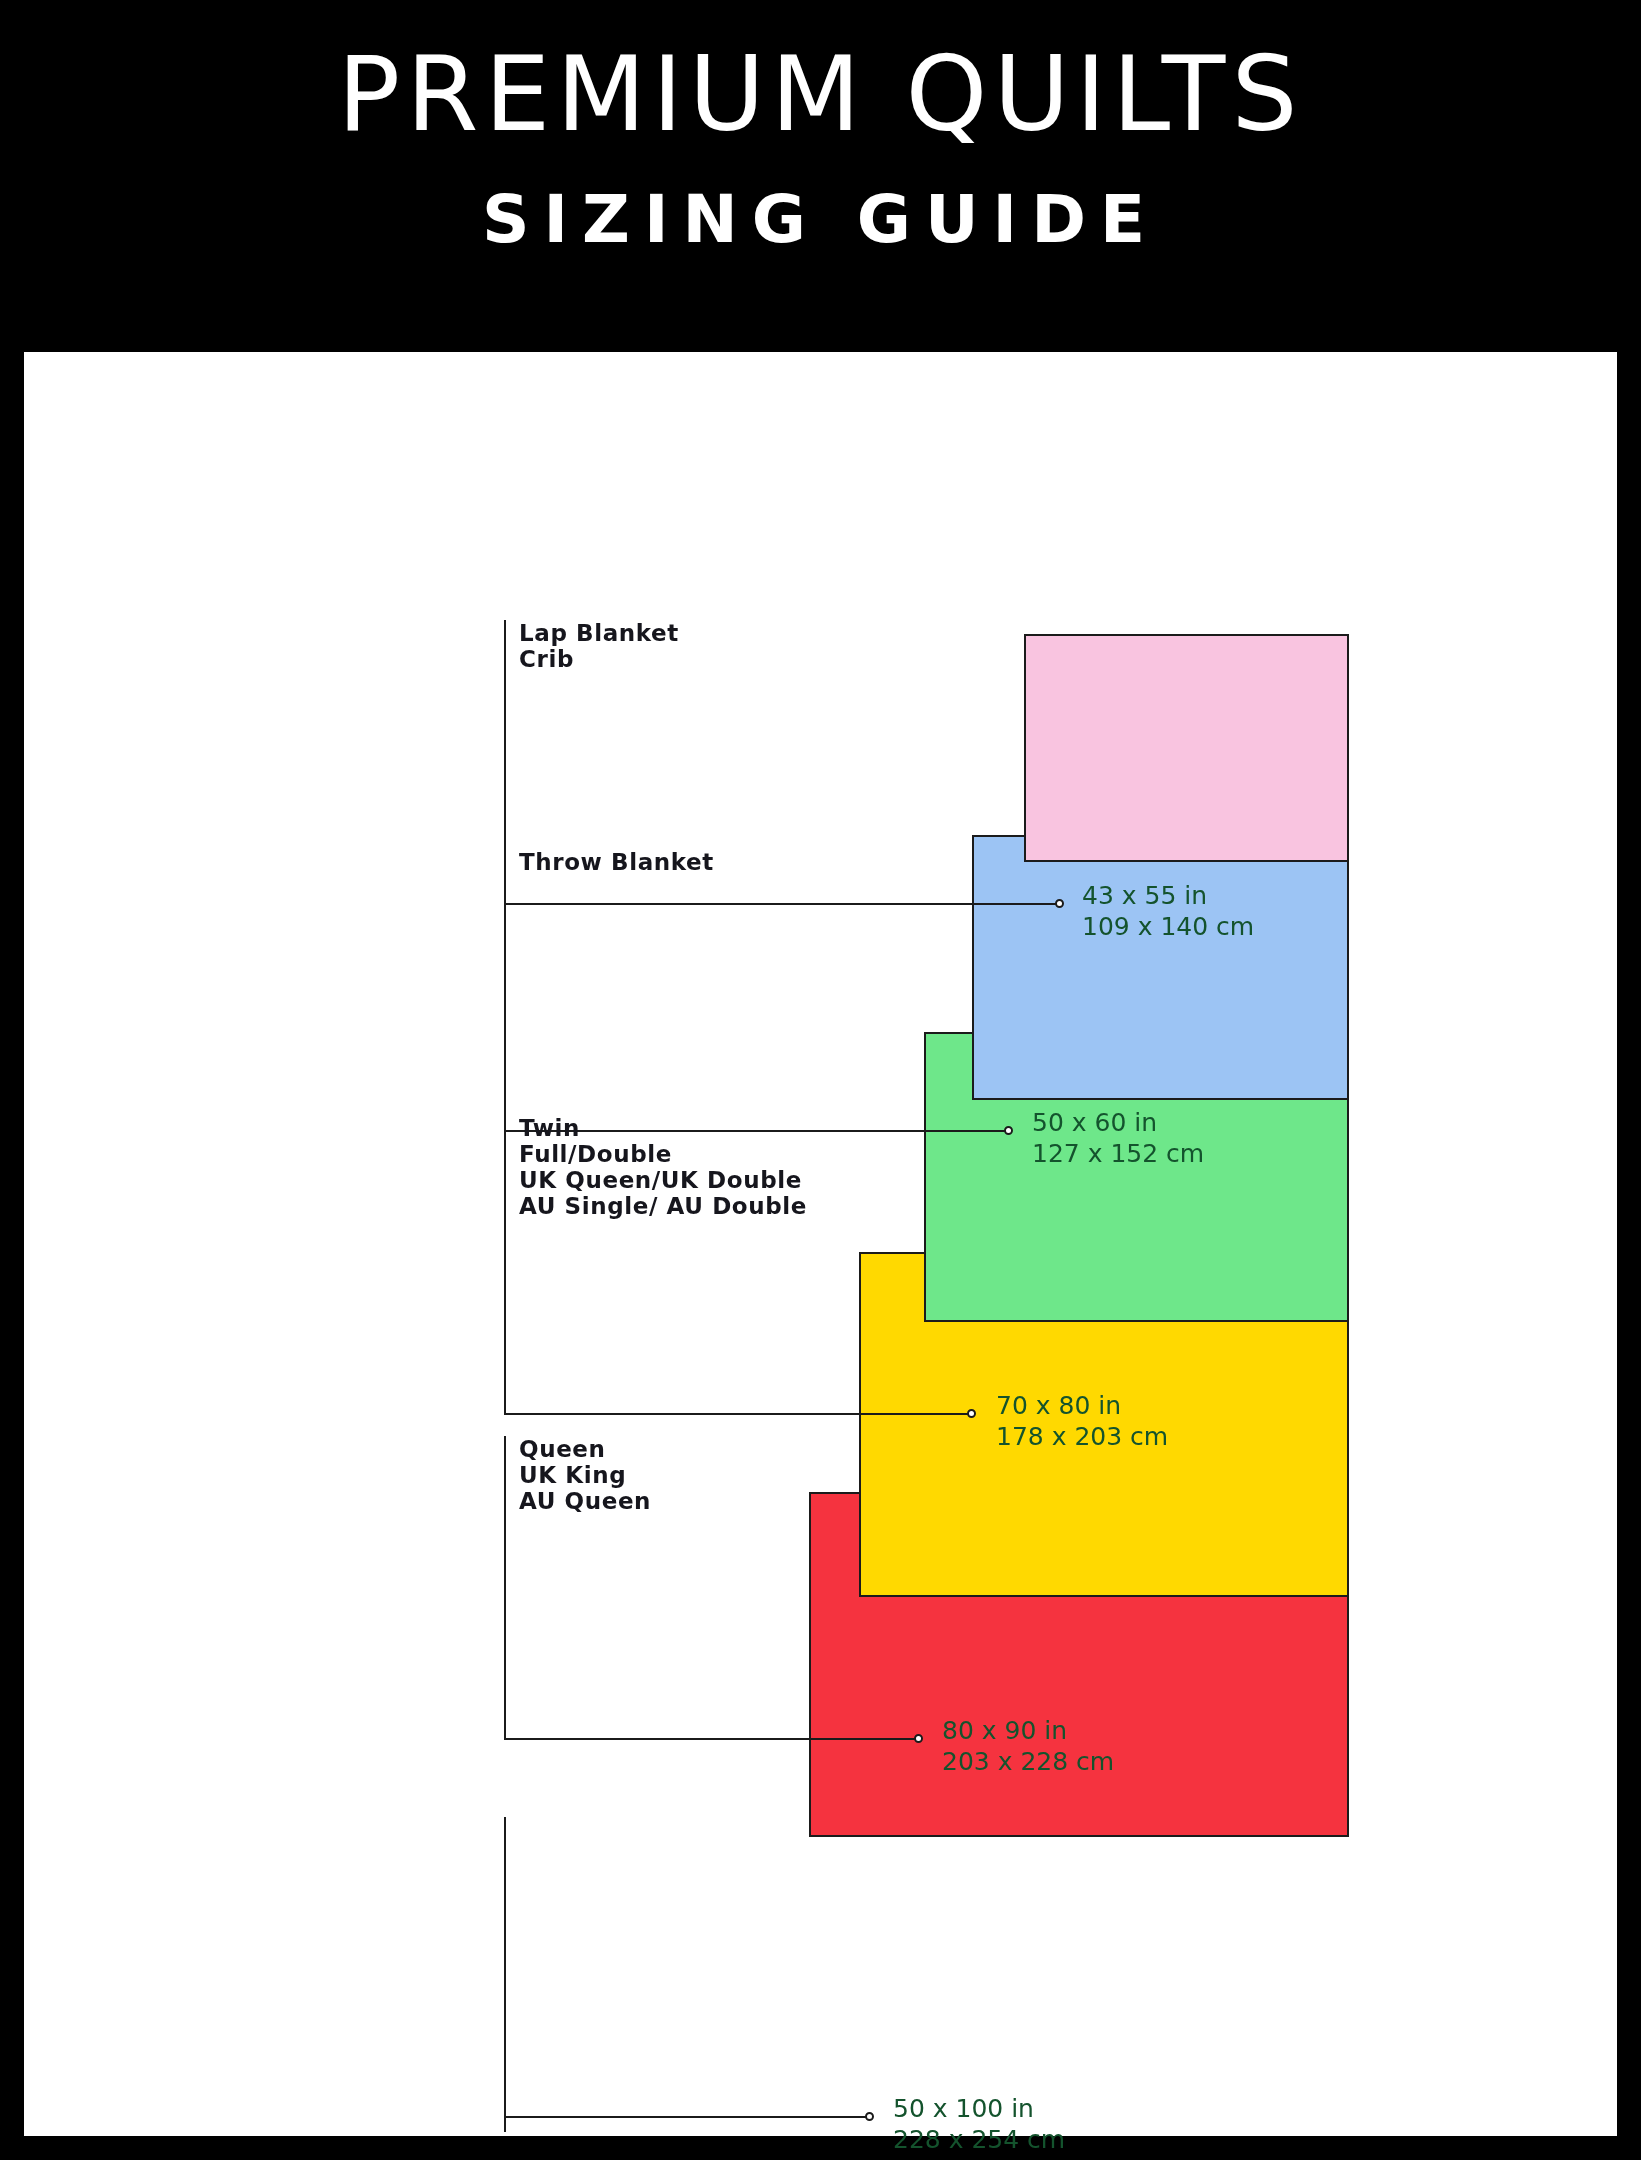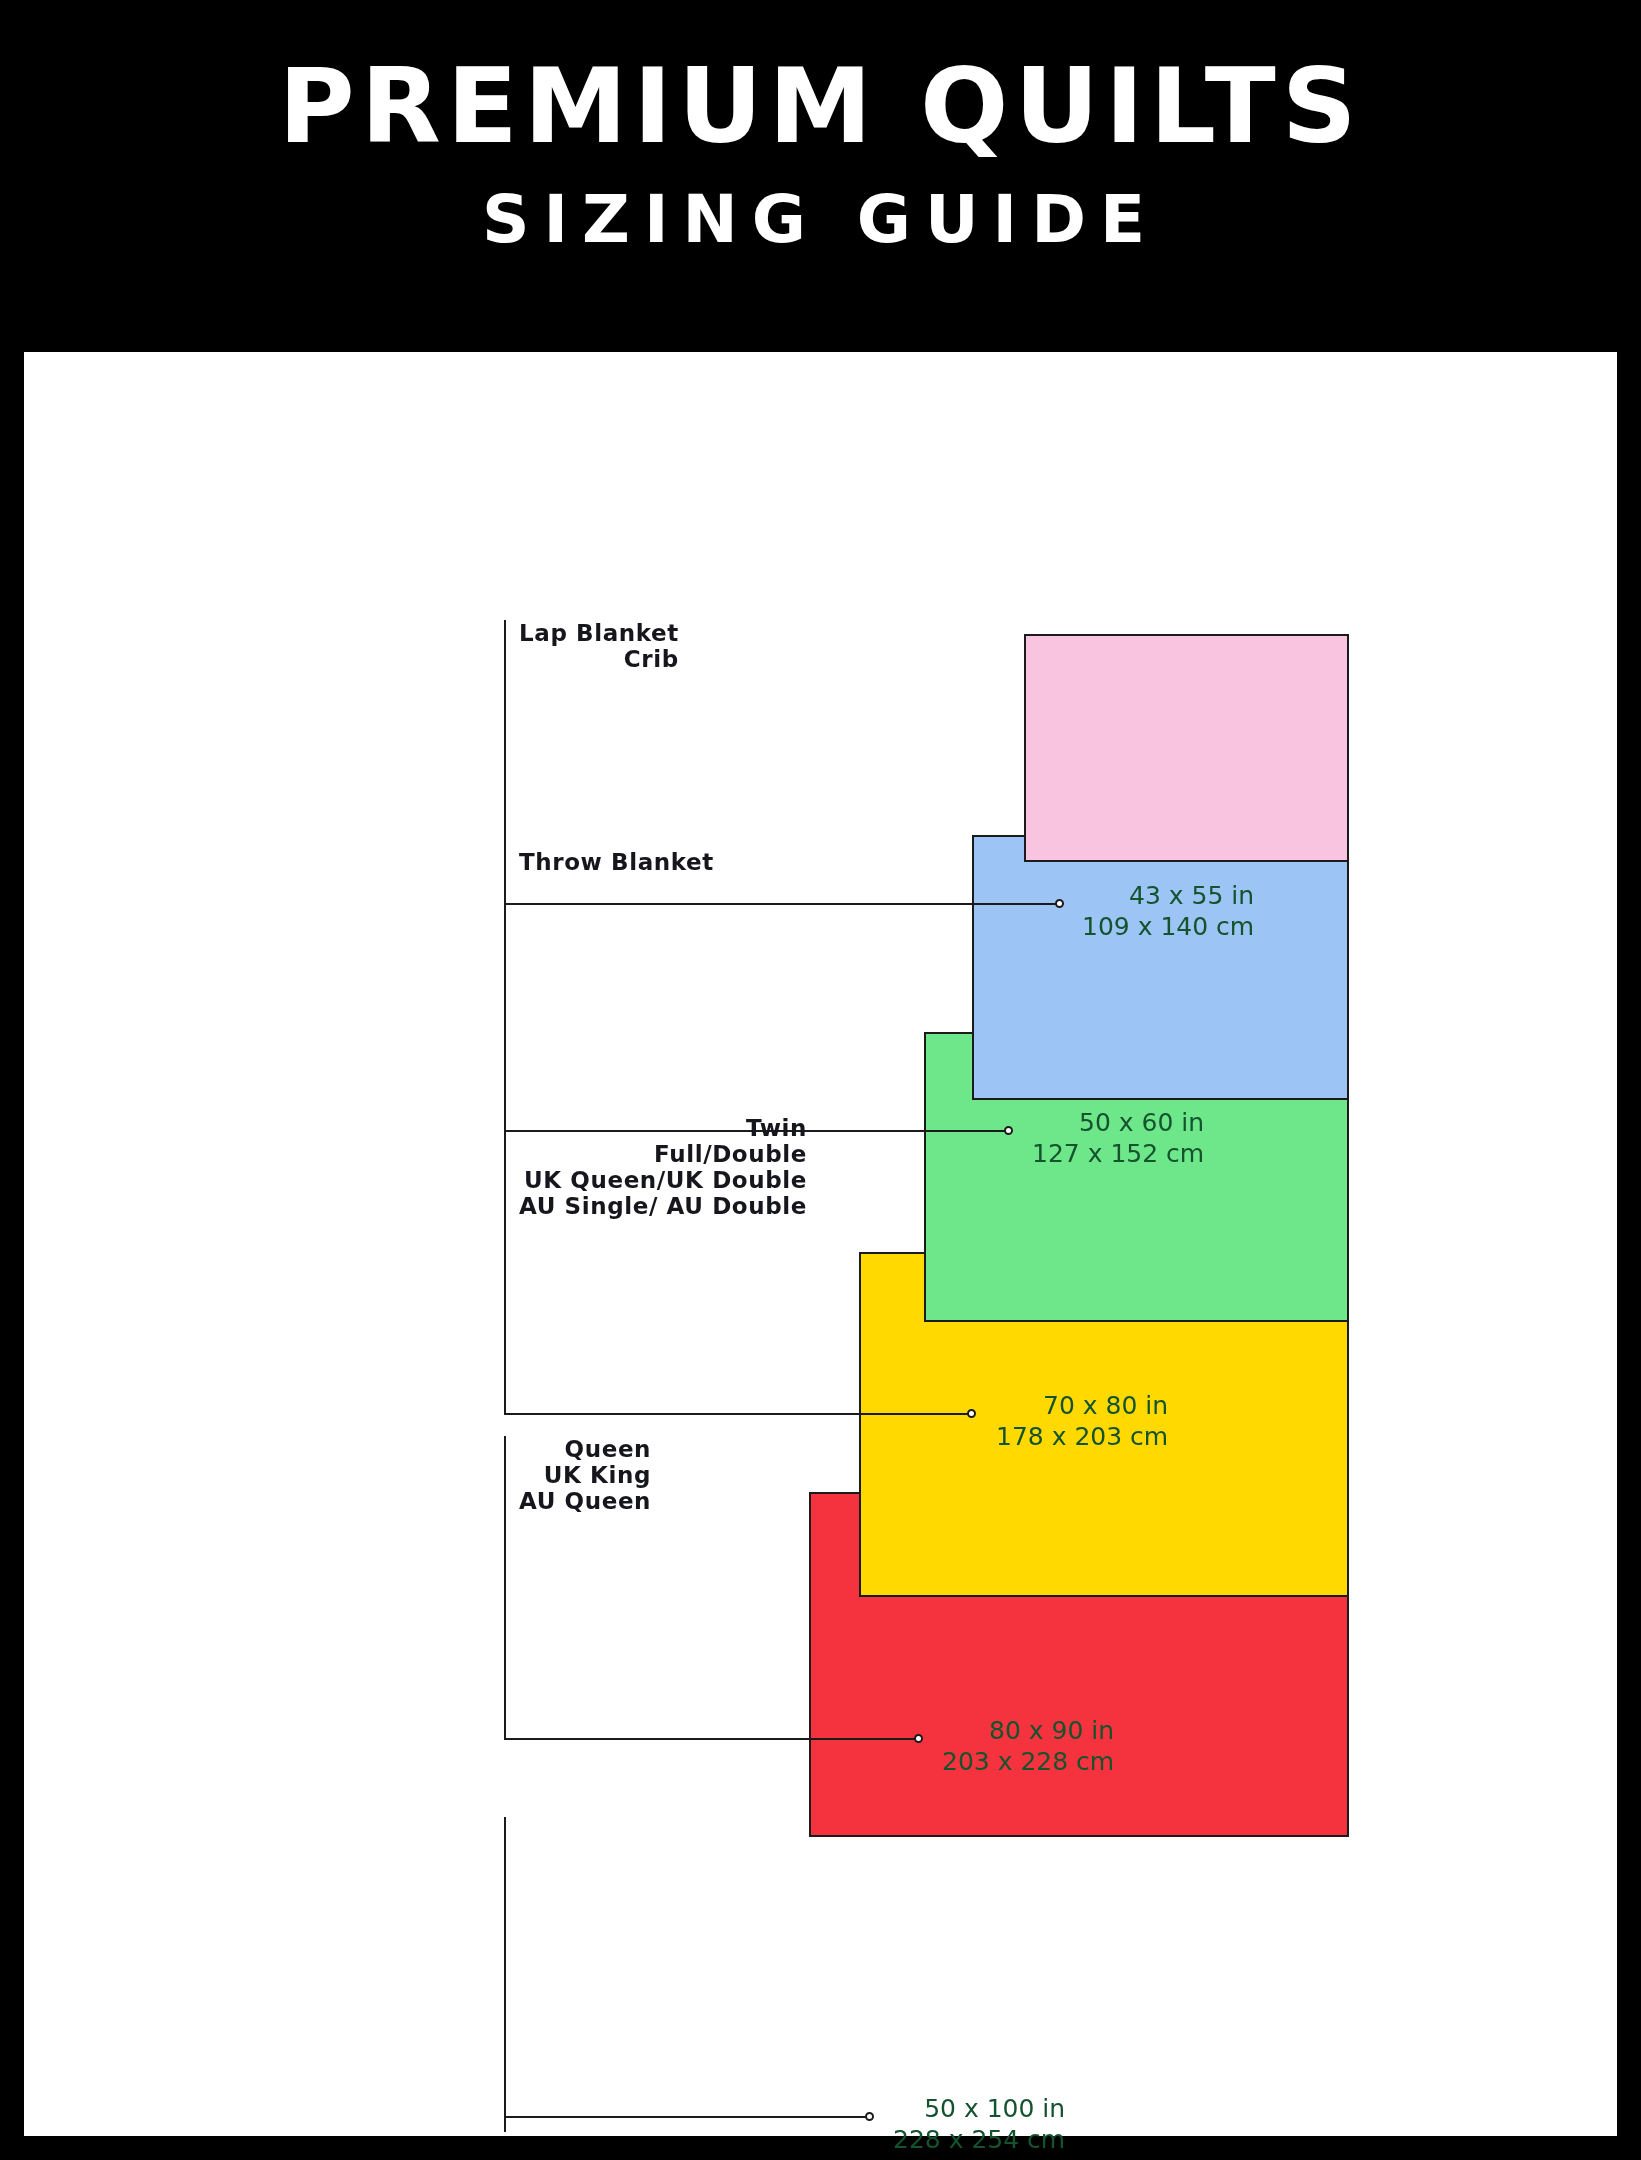--- a/index.html
+++ b/index.html
@@ -21,25 +21,25 @@
     left: 0;
     top: 0;
     width: 1641px;
     height: 330px;
     background: #000000;
     text-align: center;
   }
   .title {
     position: absolute;
     left: 0;
-    top: 52px;
+    top: 40px;
     width: 1641px;
     color: #ffffff;
     font-family: "DejaVu Sans", sans-serif;
-    font-weight: bold;
+    font-weight: normal;
     font-size: 104px;
     letter-spacing: 6px;
     line-height: 1.05;
     white-space: nowrap;
   }
   .subtitle {
     position: absolute;
     left: 0;
     top: 185px;
     width: 1641px;
@@ -62,21 +62,20 @@
     background: #ffffff;
   }
 
   
   .diagram {
     position: absolute;
     left: 0;
     top: 0;
     width: 1593px;
     height: 1784px;
-    text-align: right;
   }
 
   .rect {
     position: absolute;
     border: 2px solid #1b1b1b;
     box-sizing: border-box;
   }
 
   
   .labelgroup {

